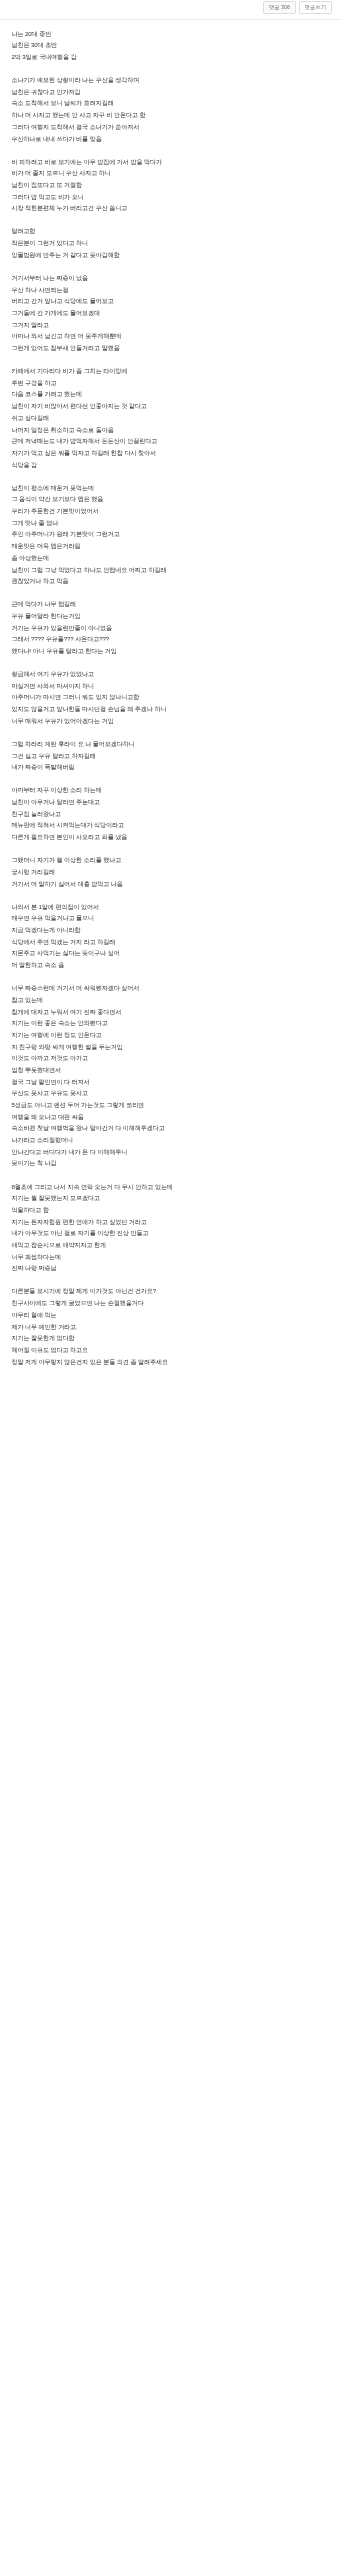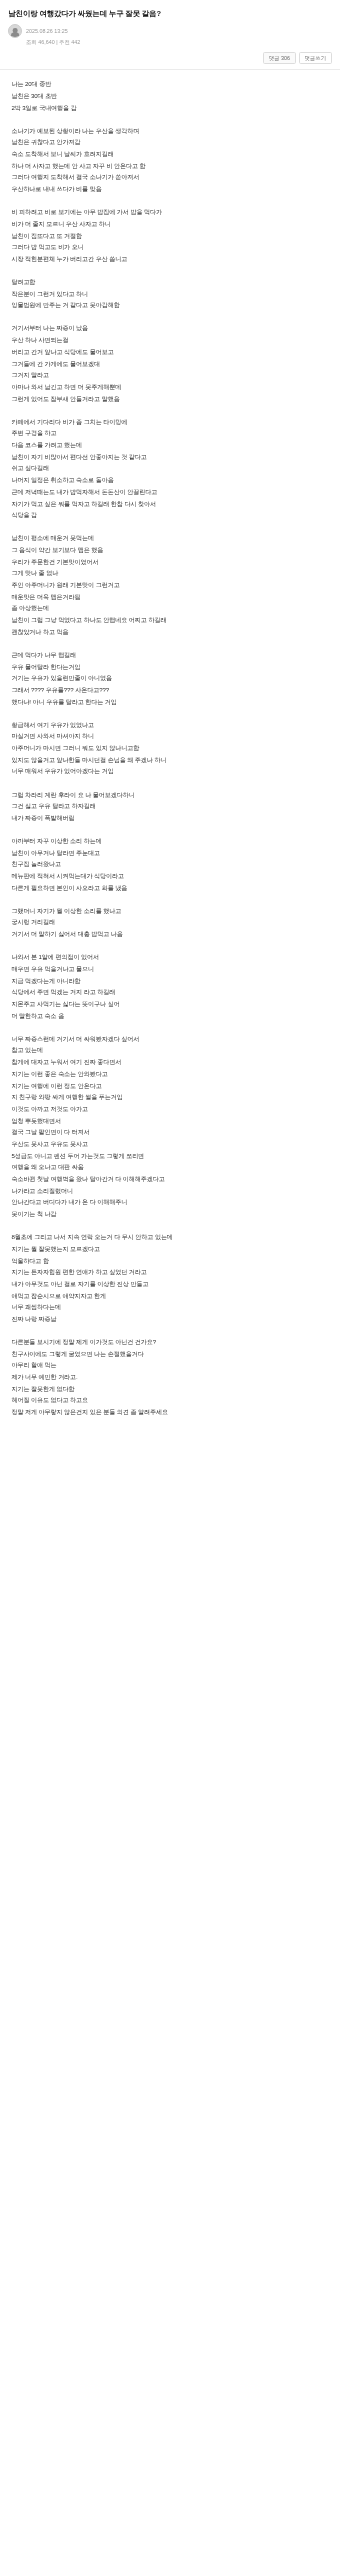--- a/index.html
+++ b/index.html
@@ -116,35 +116,20 @@
     white-space: pre-line;
     word-break: keep-all;
   }
   .para:last-child { margin-bottom: 0; }
 </style>
 </head>
 <body>
 
 <div class="page">
 
-  <div class="post-header">
-    <h1 class="post-title">남친이랑 여행갔다가 싸웠는데 누구 잘못 같음?</h1>
-    <div class="meta-row">
-      <div class="avatar">
-        <span class="head"></span>
-        <span class="body"></span>
-      </div>
-      <div class="meta-text">2025.08.26 13:25</div>
-    </div>
-    <div class="stat-row">
-      <span>조회 46,640</span>
-      <span class="sep">|</span>
-      <span>추천 442</span>
-    </div>
-  </div>
 
   <div class="action-row">
     <button class="btn">댓글 306</button>
     <button class="btn primary">댓글쓰기</button>
   </div>
 
   <div class="divider"></div>
 
   <div class="post-body">
     <p class="para">나는 20대 중반

